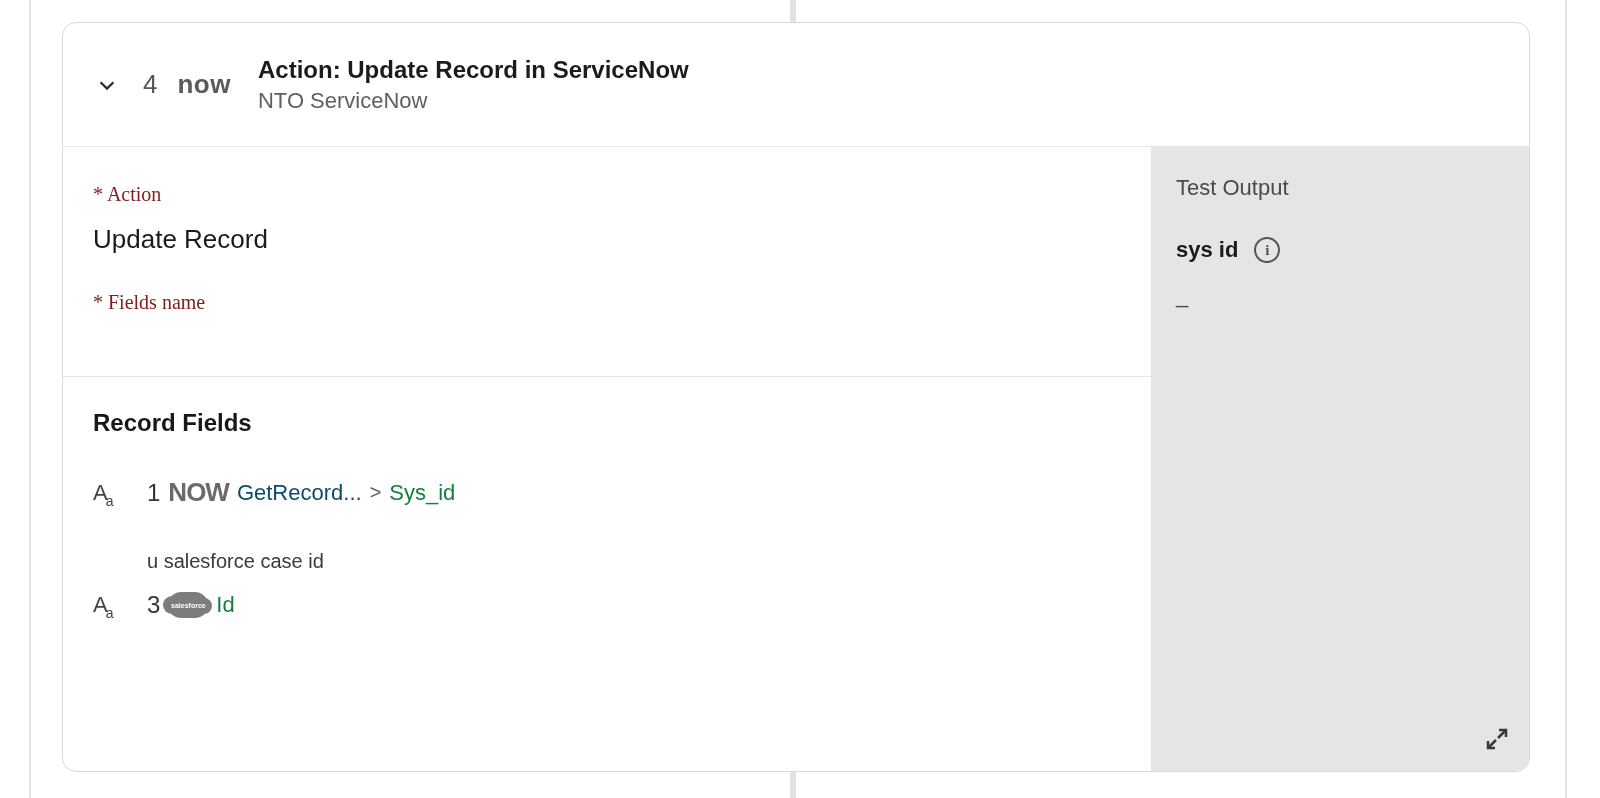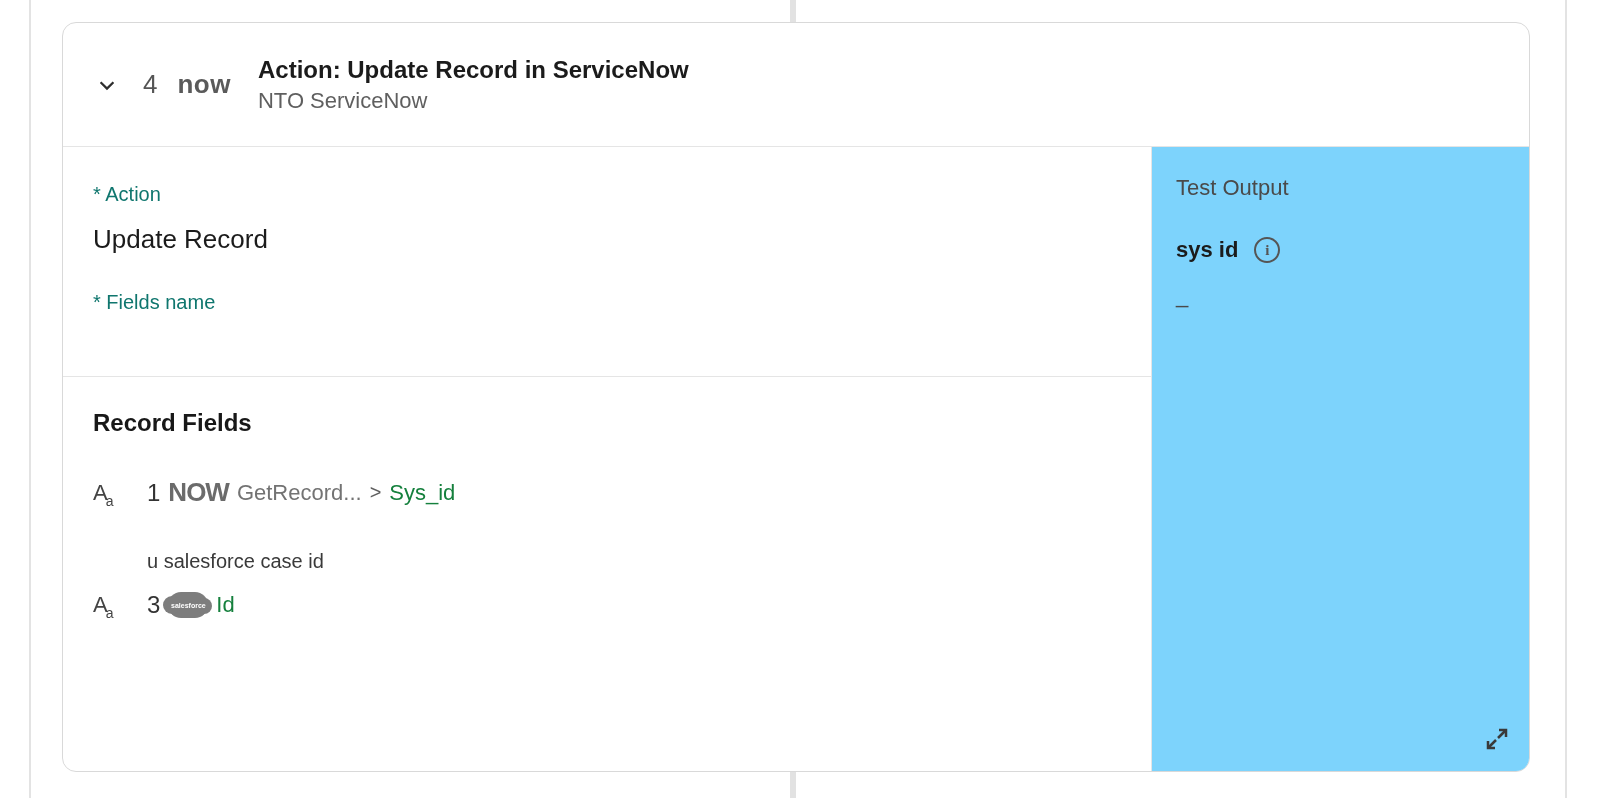--- a/index.html
+++ b/index.html
@@ -27,47 +27,47 @@
   .chev { width: 32px; height: 32px; display:flex; align-items:center; justify-content:center; cursor:pointer; }
   .chev svg { width: 22px; height: 22px; stroke: #2e2e2e; stroke-width: 2.5; fill: none; }
   .stepnum { font-size: 26px; color: #555; margin-left: 4px; margin-right: 4px; }
   .now-logo-hdr { font-size: 26px; font-weight: 700; letter-spacing: 0.5px; color: #5a5a5a; font-family: Arial, sans-serif; }
   .hdr-text { display:flex; flex-direction:column; gap:4px; margin-left: 11px; }
   .hdr-title { font-size: 24px; font-weight: 700; color: #1b1b1b; }
   .hdr-sub { font-size: 22px; color: #5f5f5f; }
   .card-body { display:flex; height: calc(100% - 124px); }
   .main { flex: 1; display:flex; flex-direction:column; }
   .section1 { padding: 36px 30px 44px 30px; border-bottom: 1px solid #e5e5e5; }
-  .lbl { font-size: 20px; color: #0f766e; margin-bottom: 18px; }
+  .lbl { font-size: 20px; color: #7f1d1d; margin-bottom: 18px; font-family: Liberation Serif, serif; }
   .val { font-size: 26px; color: #1b1b1b; }
   .gap { height: 36px; }
   .section2 { padding: 32px 30px 0 30px; }
   .rec-h { font-size: 24px; font-weight: 700; margin-bottom: 40px; }
   .field-block { margin-bottom: 42px; }
   .field-lbl { font-size: 20px; color: #3a3a3a; margin-left: 54px; margin-bottom: 18px; }
   .field-row { display:flex; align-items:center; gap: 8px; }
   .type-icon { width: 30px; font-size: 22px; color: #444; position: relative; }
   .type-icon .sub { font-size: 14px; position: relative; top: 6px; left: -2px; }
   .pill-num { font-size: 24px; color: #333; margin-left: 16px; }
   .now-pill { font-family: Arial, sans-serif; font-size: 26px; font-weight: 800; color: #6b6b6b; letter-spacing: -1px; }
-  .pill-text { font-size: 22px; color: #737373; }
+  .pill-text { font-size: 22px; color: #0c4a6e; }
   .crumb-sep { font-size: 20px; color: #5f5f5f; }
   .crumb-val { font-size: 22px; color: #15803d; }
   .sf-cloud {
     width: 40px; height: 26px; background: #7d7d7d; border-radius: 14px;
     position: relative; display:flex; align-items:center; justify-content:center;
     color:#fff; font-size:7px; font-weight:600;
   }
   .sf-cloud::before, .sf-cloud::after {
     content:""; position:absolute; background:#7d7d7d; border-radius:50%;
   }
   .sf-cloud::before { width:18px; height:18px; left:-5px; top:4px; }
   .sf-cloud::after  { width:16px; height:16px; right:-4px; top:6px; }
   .side {
-    width: 378px; background: #7dd3fc; border-left: 1px solid #e5e5e5;
+    width: 378px; background: #e5e5e5; border-left: 1px solid #e5e5e5;
     padding: 28px 24px; position: relative;
   }
   .side-h { font-size: 22px; color: #4a4a4a; margin-bottom: 36px; }
   .side-row { display:flex; align-items:center; gap: 16px; margin-bottom: 20px; }
   .side-lbl { font-size: 22px; font-weight: 700; color: #1b1b1b; }
   .info-icon {
     width: 26px; height: 26px; border: 2px solid #555; border-radius: 50%;
     display:flex; align-items:center; justify-content:center;
     font-size: 15px; font-weight: 700; color:#555; font-family: Georgia, serif;
   }

